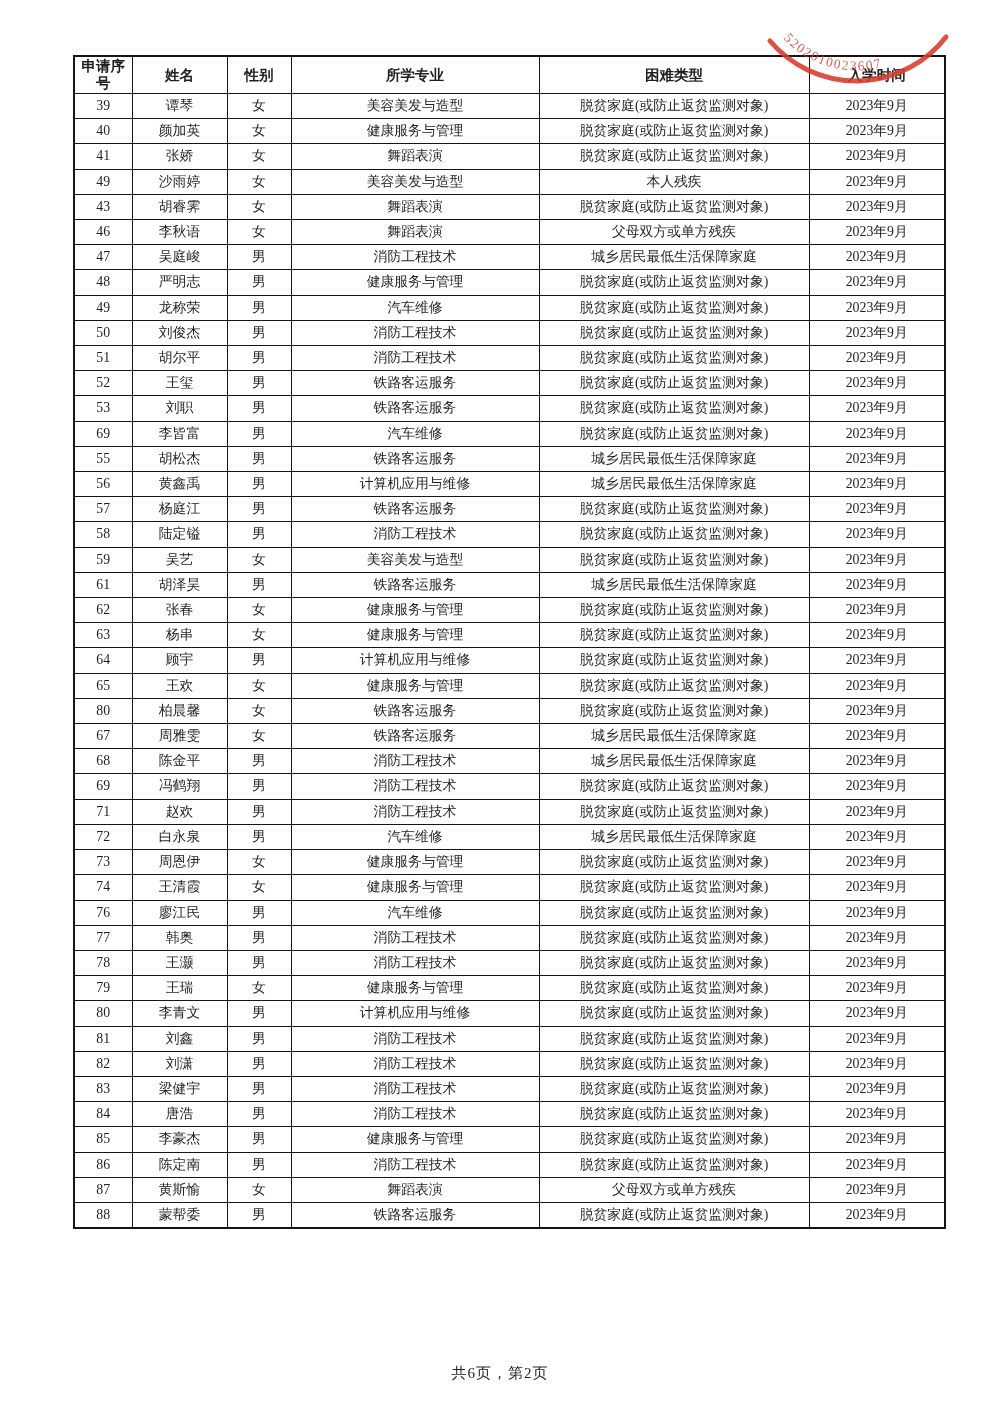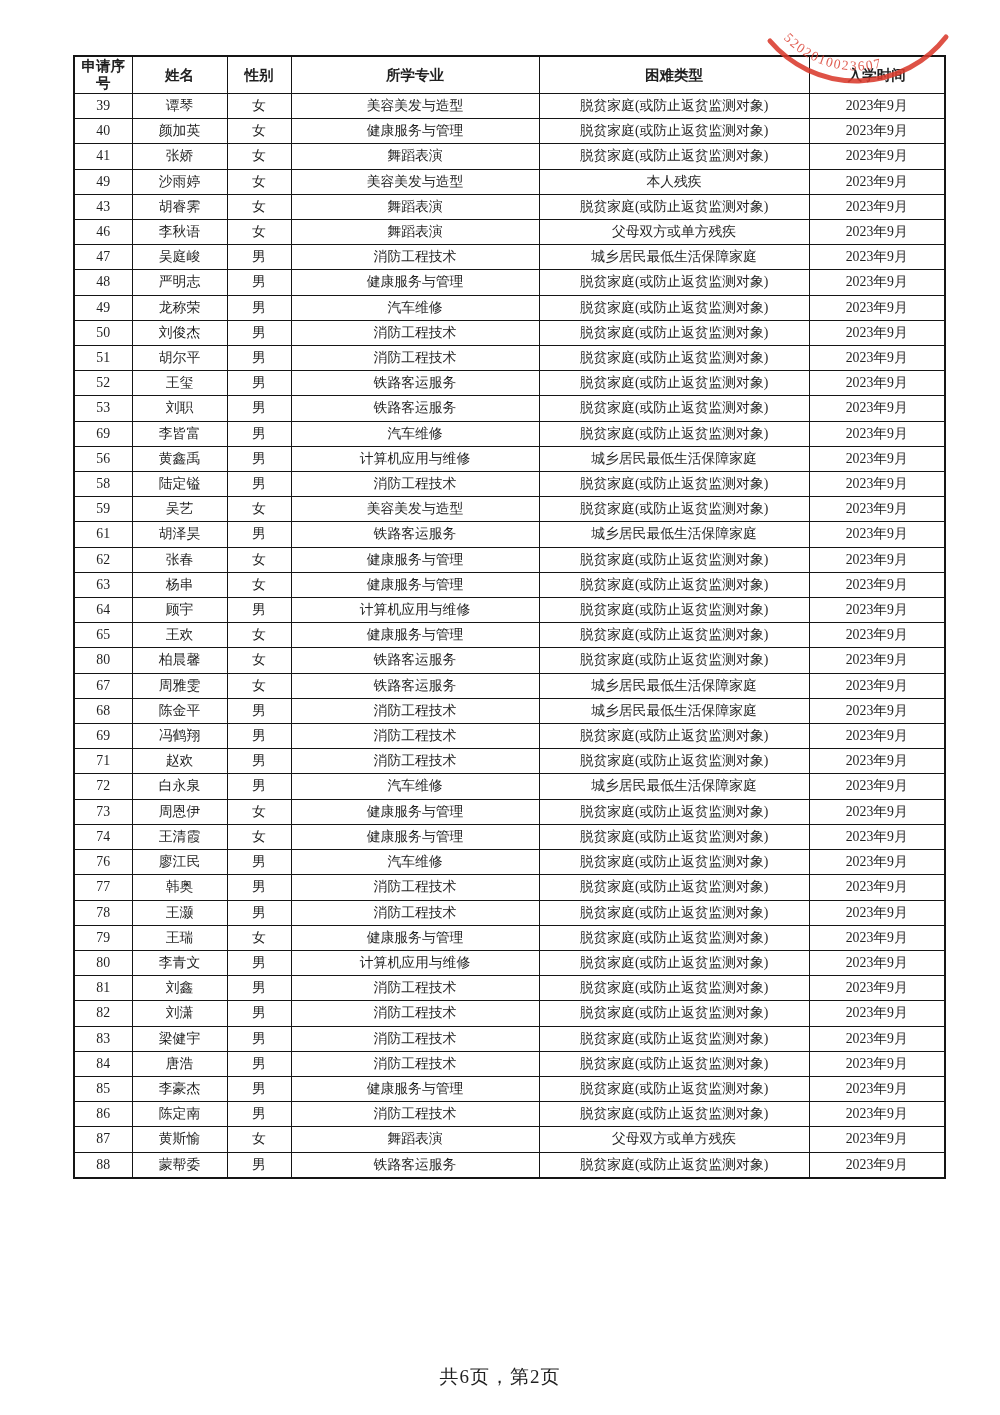--- a/index.html
+++ b/index.html
@@ -46,21 +46,21 @@
     height: 24.2px;
     line-height: 24.2px;
     white-space: nowrap;
   }
   .footer {
     position: absolute;
     left: 0;
     top: 1364px;
     width: 100%;
     text-align: center;
-    font-size: 19px;
+    font-size: 15px;
     letter-spacing: 1px;
   }
   .stamp {
     position: absolute;
     left: 750px;
     top: 25px;
     width: 210px;
     height: 80px;
     pointer-events: none;
   }
@@ -196,25 +196,41 @@
         </tr>
         <tr>
           <td>69</td>
           <td>李皆富</td>
           <td>男</td>
           <td>汽车维修</td>
           <td>脱贫家庭(或防止返贫监测对象)</td>
           <td>2023年9月</td>
         </tr>
         <tr>
+          <td>55</td>
+          <td>胡松杰</td>
+          <td>男</td>
+          <td>铁路客运服务</td>
+          <td>城乡居民最低生活保障家庭</td>
+          <td>2023年9月</td>
+        </tr>
+        <tr>
           <td>56</td>
           <td>黄鑫禹</td>
           <td>男</td>
           <td>计算机应用与维修</td>
           <td>城乡居民最低生活保障家庭</td>
+          <td>2023年9月</td>
+        </tr>
+        <tr>
+          <td>57</td>
+          <td>杨庭江</td>
+          <td>男</td>
+          <td>铁路客运服务</td>
+          <td>脱贫家庭(或防止返贫监测对象)</td>
           <td>2023年9月</td>
         </tr>
         <tr>
           <td>58</td>
           <td>陆定镒</td>
           <td>男</td>
           <td>消防工程技术</td>
           <td>脱贫家庭(或防止返贫监测对象)</td>
           <td>2023年9月</td>
         </tr>

